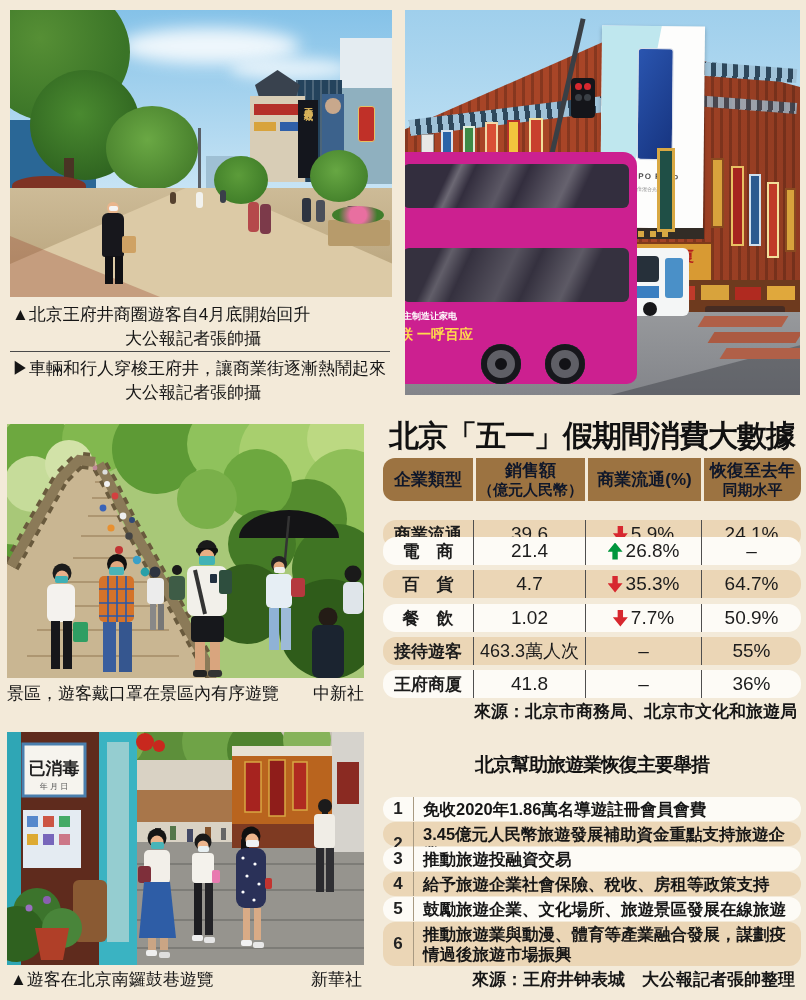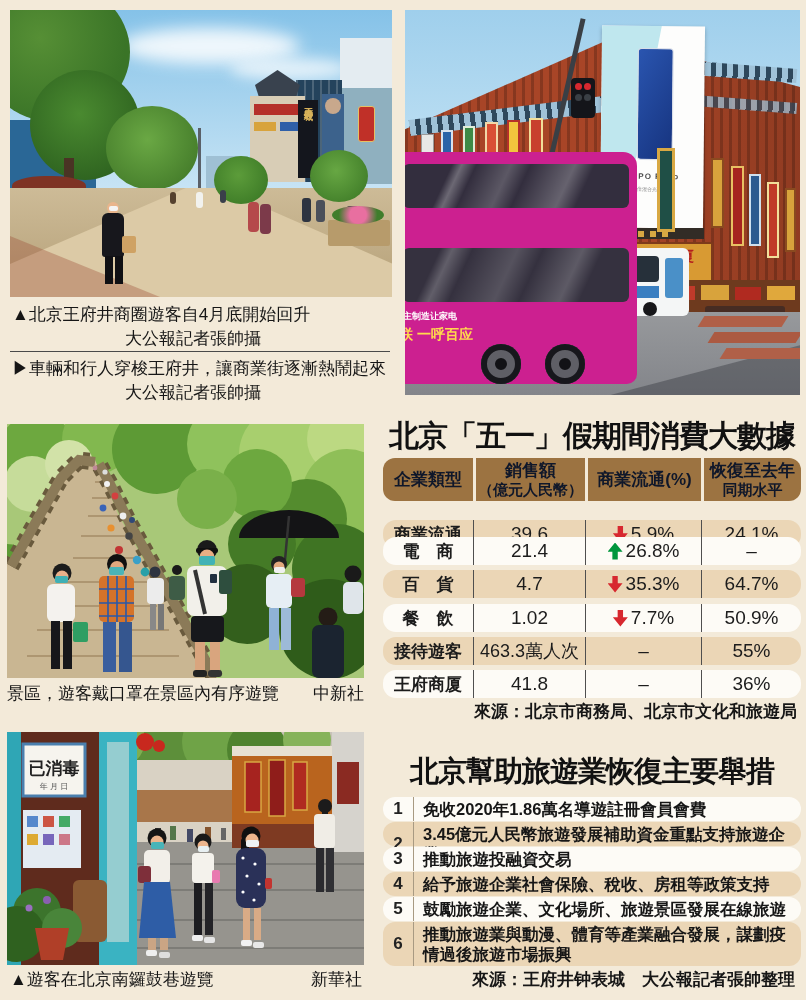--- a/index.html
+++ b/index.html
@@ -482,21 +482,21 @@
     <div class="td c1">王府商厦</div>
     <div class="td">41.8</div>
     <div class="td">
         <span>–</span>
       </div>
     <div class="td">36%</div>
   </div>
 
   <div class="a src" style="left:383px;top:700px;width:414px">來源：北京市商務局、北京市文化和旅遊局</div>
 
-  <div class="a big-title" style="left:383px;top:752px;width:418px;font-size:29px">北京幫助旅遊業恢復主要舉措</div>
+  <div class="a big-title" style="left:383px;top:752px;width:418px;font-size:19px">北京幫助旅遊業恢復主要舉措</div>
 
   <div class="a m-row wht" style="top:797px;height:24px">
     <div class="m-num">1</div>
     <div class="m-txt">免收2020年1.86萬名導遊註冊會員會費</div>
   </div>
   <div class="a m-row tan" style="top:822px;height:24px">
     <div class="m-num">2</div>
     <div class="m-txt">3.45億元人民幣旅遊發展補助資金重點支持旅遊企業</div>
   </div>
   <div class="a m-row wht" style="top:847px;height:24px">

